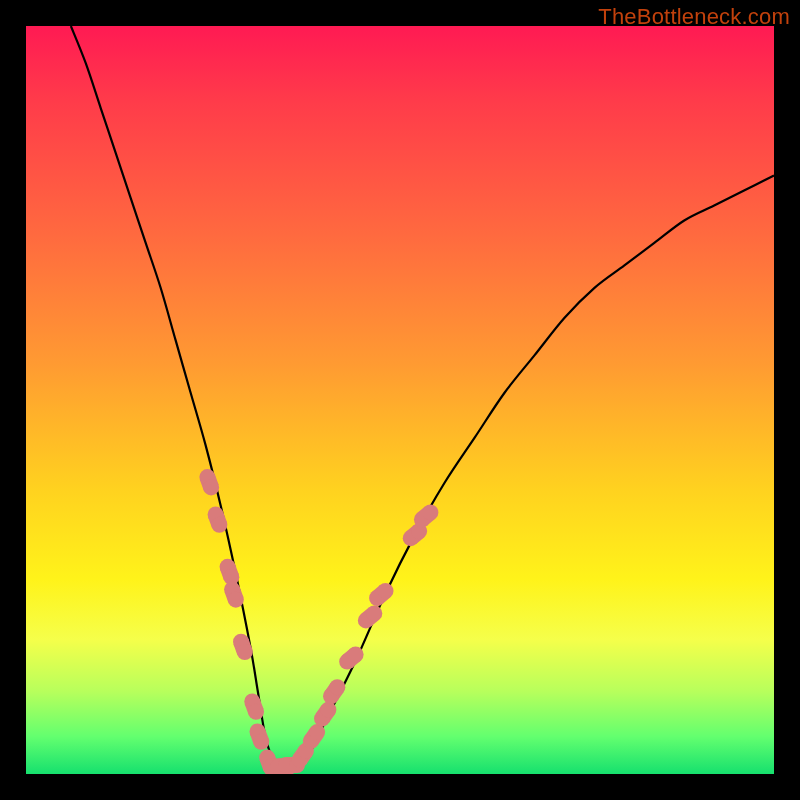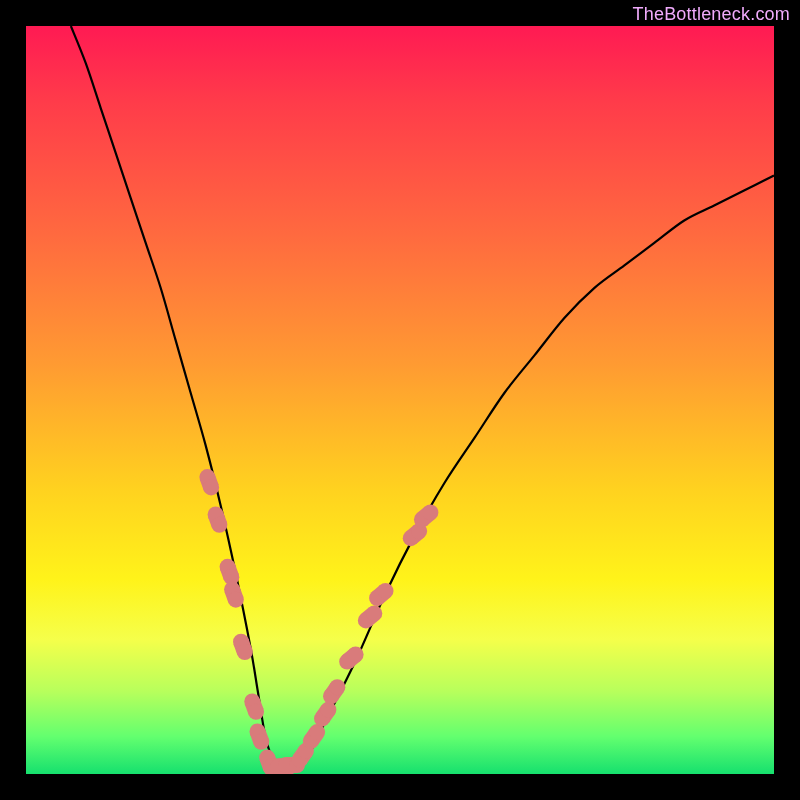--- a/index.html
+++ b/index.html
@@ -34,22 +34,22 @@
       #f5ff4a 82%,
       #b7ff5c 89%,
       #63ff6f 95%,
       #16e06e 100%
     );
   }
   .watermark {
     position: absolute;
     top: 4px;
     right: 10px;
-    color: #f0abfc;
-    font-size: 18px;
+    color: #c2410c;
+    font-size: 22px;
     letter-spacing: 0.2px;
     font-weight: 500;
     user-select: none;
   }
   svg.curve {
     position: absolute;
     left: 0;
     top: 0;
     width: 748px;
     height: 748px;

